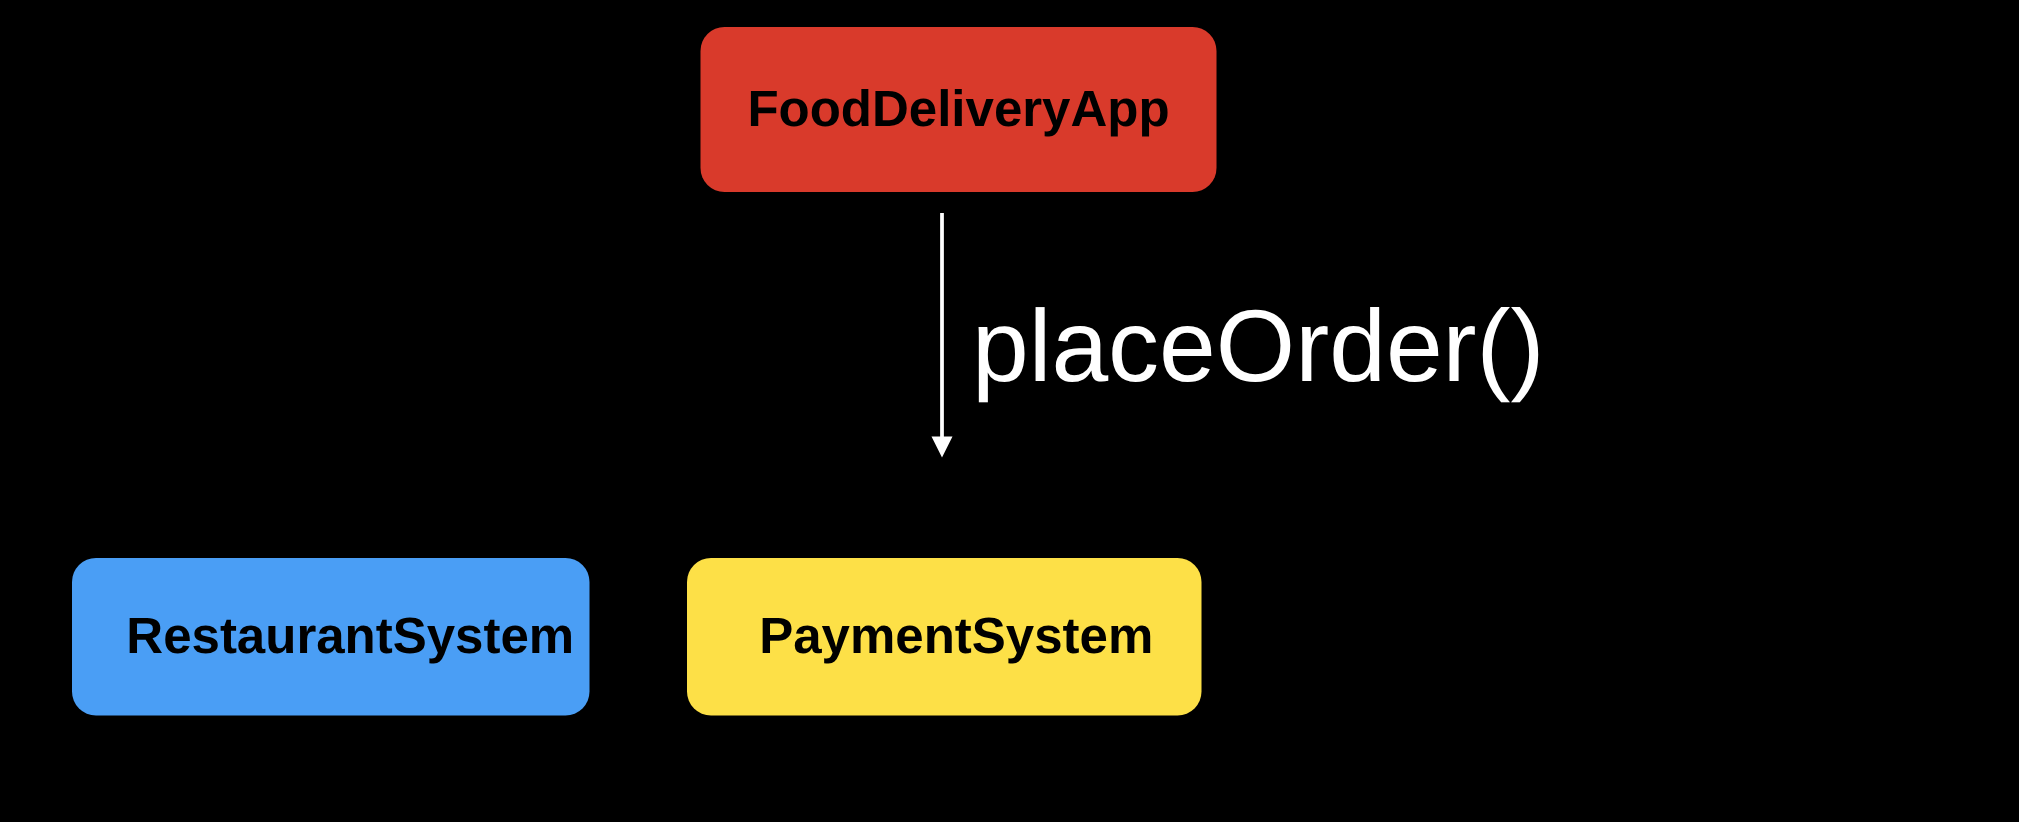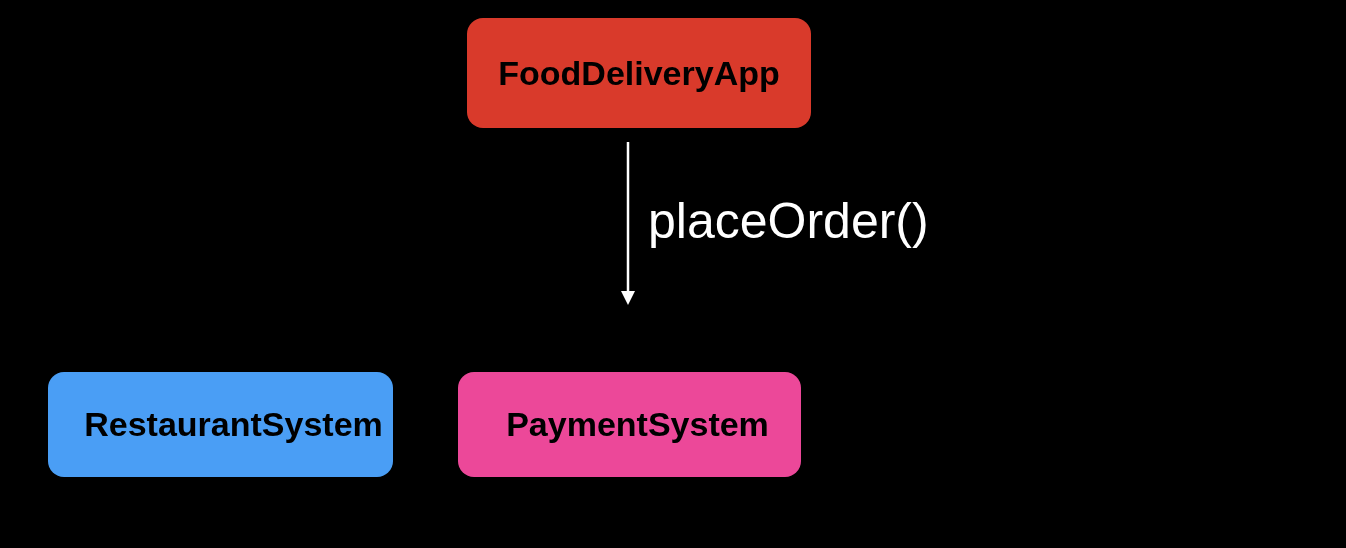--- a/index.html
+++ b/index.html
@@ -61,21 +61,21 @@
   .arrow {
     position: absolute;
     left: 618px;
     top: 142px;
   }
   .edge-label {
     position: absolute;
     left: 648px;
     top: 192px;
     color: #ffffff;
-    font-size: 50px;
+    font-size: 68px;
     font-weight: 400;
     white-space: nowrap;
   }
 </style>
 </head>
 <body>
 
 <div class="canvas">
 
   <div class="node" id="node-top" style="background-color: rgb(217, 58, 43);">
@@ -86,18 +86,18 @@
     <line x1="10" y1="0" x2="10" y2="150" stroke-width="2.5" stroke="#FFFFFF"></line>
     <polygon points="3,149 17,149 10,163" fill="#FFFFFF"></polygon>
   </svg>
 
   <div class="edge-label">placeOrder()</div>
 
   <div class="node" id="node-restaurant" style="background-color: rgb(74, 158, 245); padding-left: 26px;">
     <span class="node-label">RestaurantSystem</span>
   </div>
 
-  <div class="node" id="node-payment" style="background-color: #ec4899; padding-left: 16px;">
+  <div class="node" id="node-payment" style="background-color: #fde047; padding-left: 16px;">
     <span class="node-label">PaymentSystem</span>
   </div>
 
 
 </div>
 
 </body></html>

